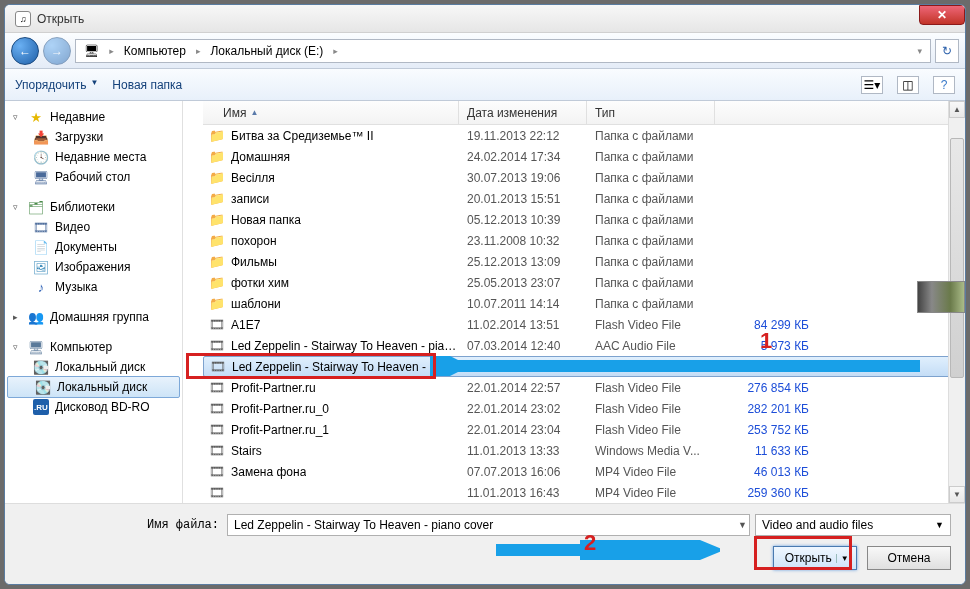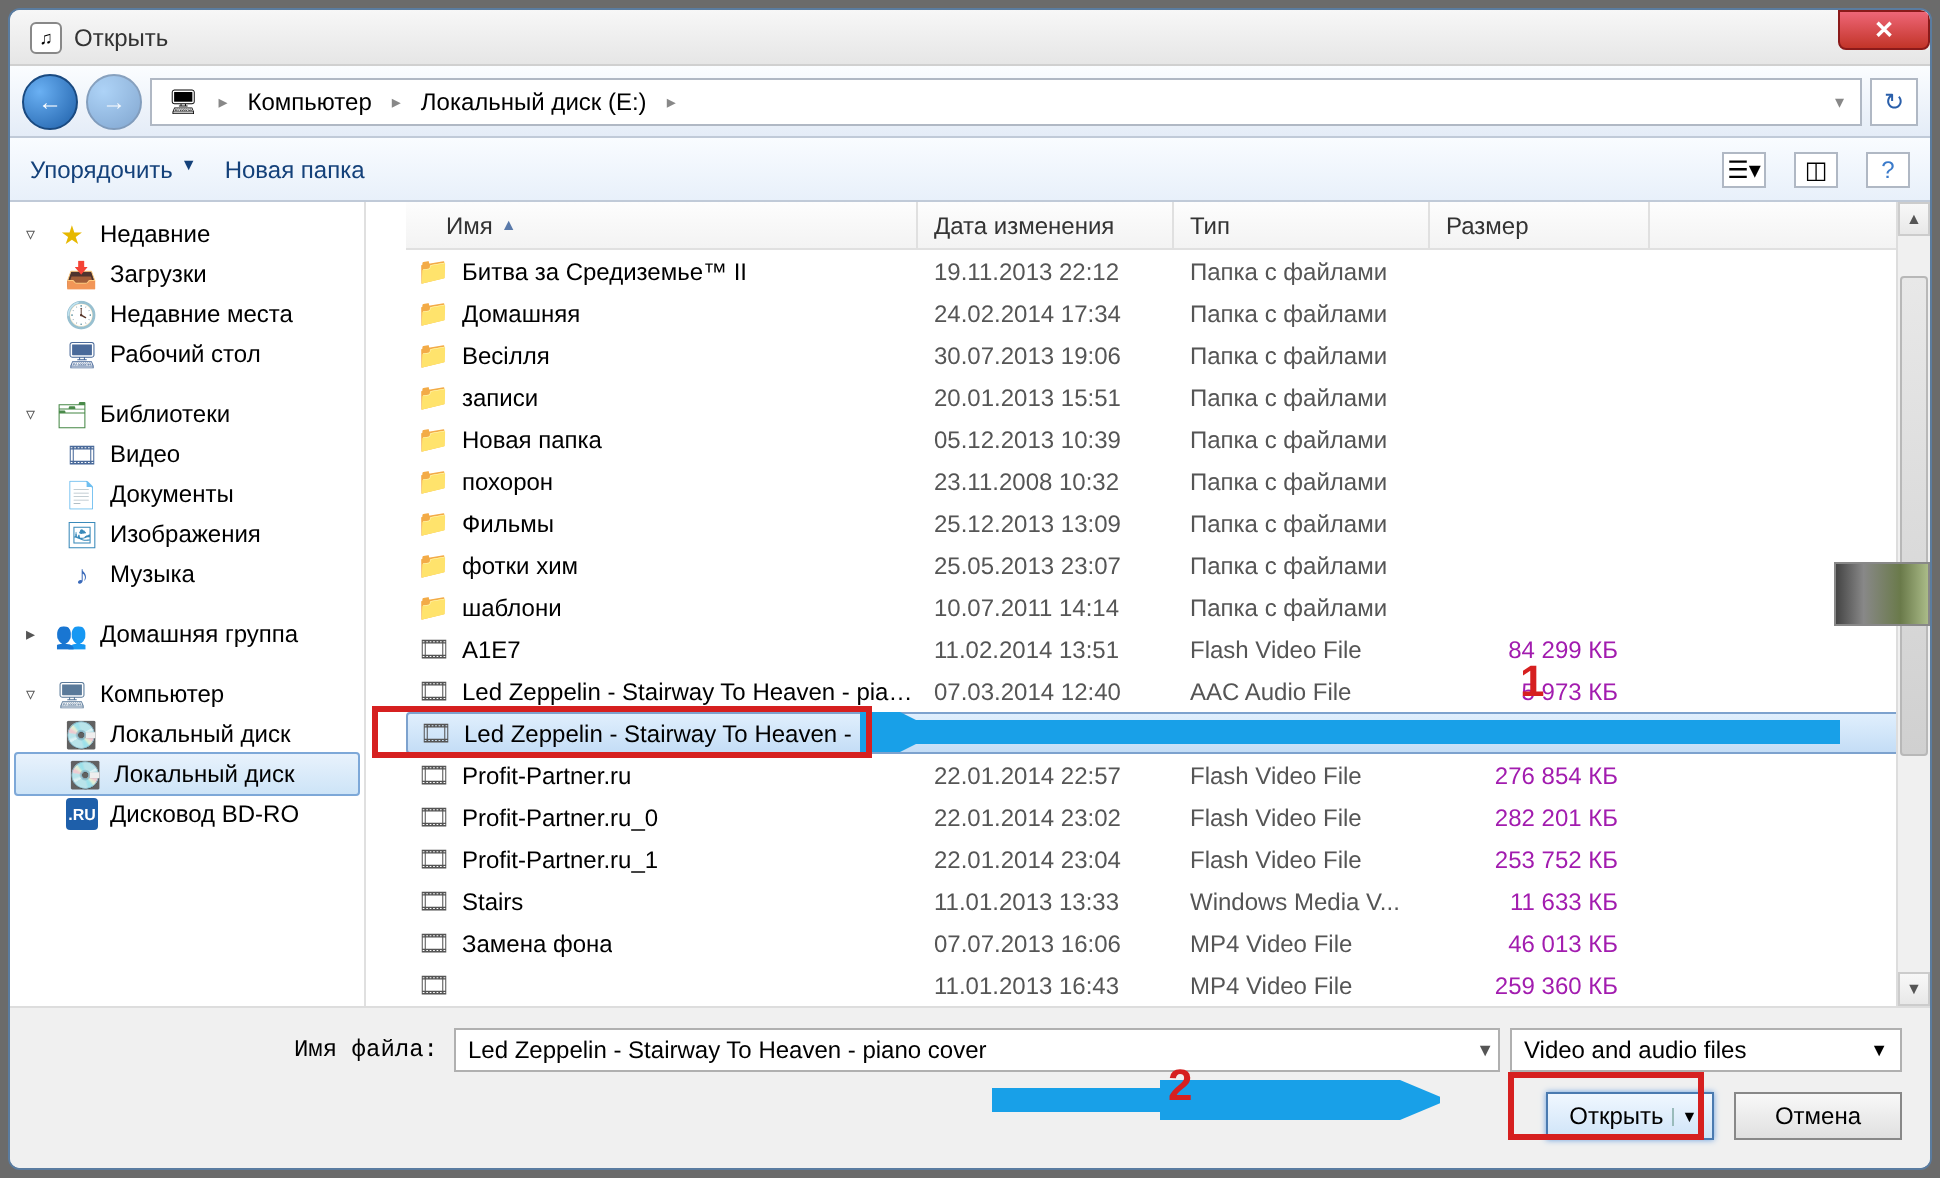--- a/index.html
+++ b/index.html
@@ -63,21 +63,21 @@
 .col-date { width: 128px; }
 .col-type { width: 128px; }
 .col-size { width: 110px; }
 .sort-arrow { font-size:8px; color:#5a7aaa; }
 .list-rows { flex:1; overflow-y: auto; position:relative; }
 .row { height: 21px; display:flex; align-items:center; cursor:pointer; }
 .row.selected { background: linear-gradient(#e0effd,#c4ddf6); border: 1px solid #7da2ce; border-radius: 2px; height:21px; }
 .row .cell-name { width:256px; padding-left: 6px; display:flex; align-items:center; gap:6px; white-space:nowrap; overflow:hidden; }
 .row .cell-date { width:128px; padding-left: 8px; color:#555; }
 .row .cell-type { width:128px; padding-left: 8px; color:#555; white-space:nowrap; overflow:hidden; text-overflow:ellipsis; }
-.row .cell-size { width:100px; text-align:right; color:#a21caf; padding-right:6px; }
+.row .cell-size { width:100px; text-align:right; color:#1d4ed8; padding-right:6px; }
 .row .file-icon { width:16px; height:16px; display:inline-flex; align-items:center; justify-content:center; font-size:13px; flex-shrink:0; }
 .row .file-name { white-space:nowrap; overflow:hidden; text-overflow:ellipsis; }
 .folder-i { color:#e0b850; }
 .video-i { color:#555; }
 
 
 .preview-strip { position:absolute; right: 0; top: 180px; width: 48px; height: 32px; background: linear-gradient(90deg,#444,#888 30%, #6a7a4a 70%, #aabb88); border:1px solid #888; }
 
 
 .scrollbar-v { position:absolute; right:0; top:0; bottom:0; width:17px; background:#f0f0f0; border-left:1px solid #ddd; }
@@ -236,23 +236,20 @@
       <div class="list-header">
         <div class="col col-name">
           <span>Имя</span>
           <span class="sort-arrow">▲</span>
         </div>
         <div class="col col-date">
             <span>Дата изменения</span>
           </div>
         <div class="col col-type">
             <span>Тип</span>
-          </div>
-        <div class="col col-size">
-            <span>Размер</span>
           </div>
       </div>
 
       <div class="list-rows" id="list-rows">
           <div class="row">
             <div class="cell-name">
               <span class="file-icon folder-i">📁</span>
               <span class="file-name">Битва за Средиземье™ II</span>
             </div>
             <div class="cell-date">19.11.2013 22:12</div>

